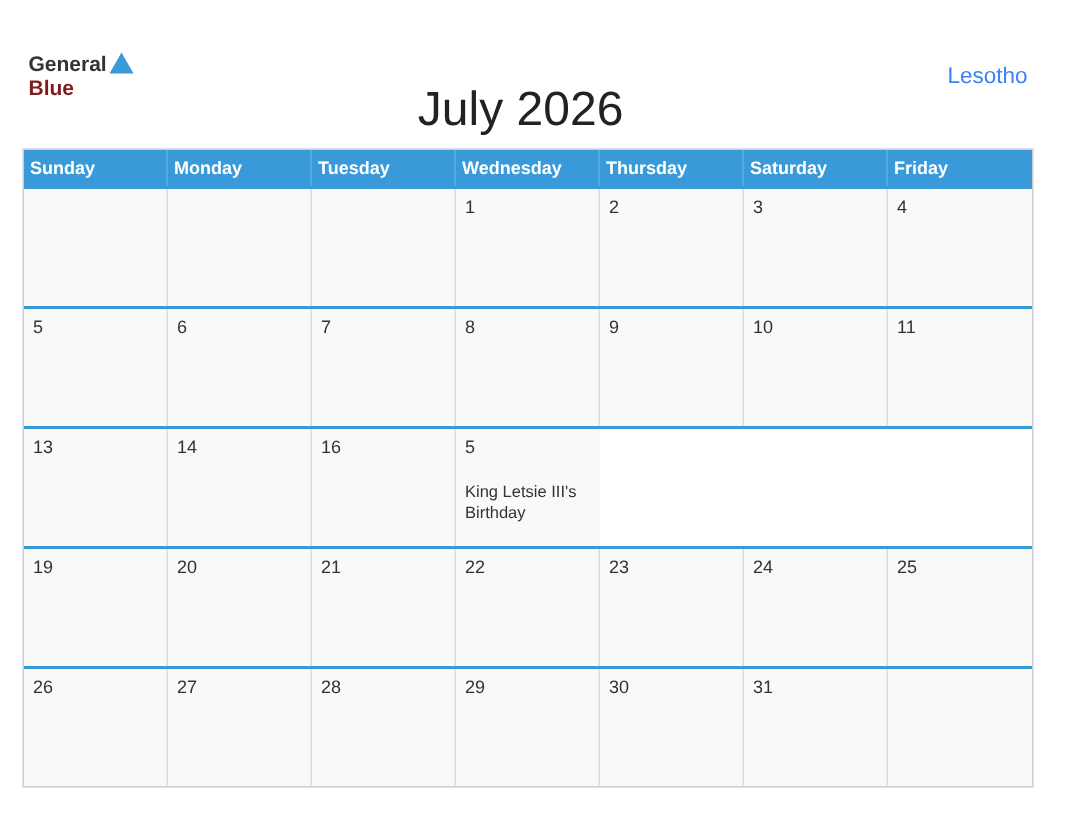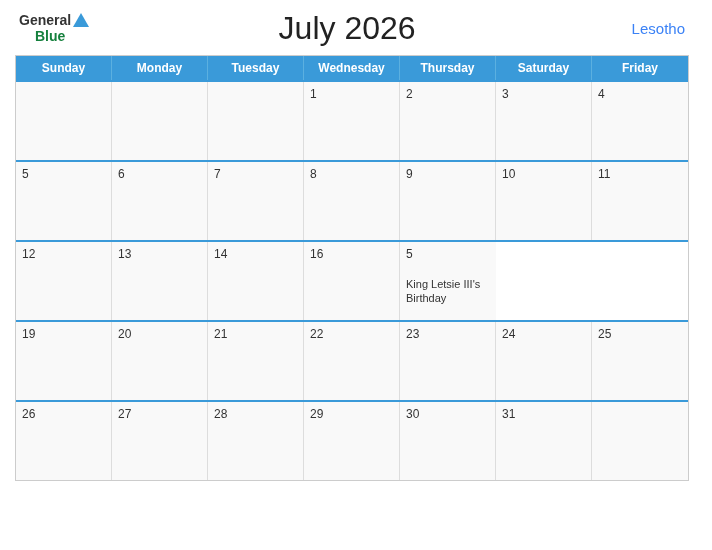--- a/index.html
+++ b/index.html
@@ -30,23 +30,22 @@
     }
     .logo-text-general {
       font-size: 14px;
       font-weight: bold;
       color: #333;
       line-height: 1.1;
     }
     .logo-text-blue {
       font-size: 14px;
       font-weight: bold;
-      color: #15803d;
+      color: #7f1d1d;
       line-height: 1.1;
-      margin-left: 16px;
     }
     .logo-triangle {
       width: 0;
       height: 0;
       border-left: 8px solid transparent;
       border-right: 8px solid transparent;
       border-bottom: 14px solid #3a9ad9;
       margin-left: 2px;
       margin-bottom: 2px;
     }
@@ -57,41 +56,41 @@
     .logo-row1 {
       display: flex;
       align-items: center;
     }
     .title {
       font-size: 32px;
       font-weight: normal;
       color: #222;
       text-align: center;
       flex: 1;
+      margin-top: 44px;
     }
     .country {
       font-size: 15px;
       color: #3b82f6;
       text-align: right;
       min-width: 80px;
     }
     .calendar {
       border: 1px solid #ccc;
       width: 100%;
     }
     .cal-header-row {
       display: grid;
       grid-template-columns: repeat(7, 1fr);
       background: #3a9ad9;
     }
     .cal-header-cell {
       color: #fff;
       font-size: 12px;
       font-weight: bold;
-      text-align: center;
       padding: 5px 4px;
       border-right: 1px solid #5bb0e0;
     }
     .cal-header-cell:last-child {
       border-right: none;
     }
     .cal-week {
       display: grid;
       grid-template-columns: repeat(7, 1fr);
       border-top: 2px solid #3a9ad9;
@@ -190,23 +189,20 @@
         </div>
         <div class="cal-cell">
           <span class="day-num">10</span>
         </div>
         <div class="cal-cell">
           <span class="day-num">11</span>
         </div>
       </div>
       <div class="cal-week">
         <div class="cal-cell">
-          <span class="day-num">12</span>
-        </div>
-        <div class="cal-cell">
           <span class="day-num">13</span>
         </div>
         <div class="cal-cell">
           <span class="day-num">14</span>
         </div>
         <div class="cal-cell">
           <span class="day-num">16</span>
         </div>
         <div class="cal-cell">
           <span class="day-num">5</span>

